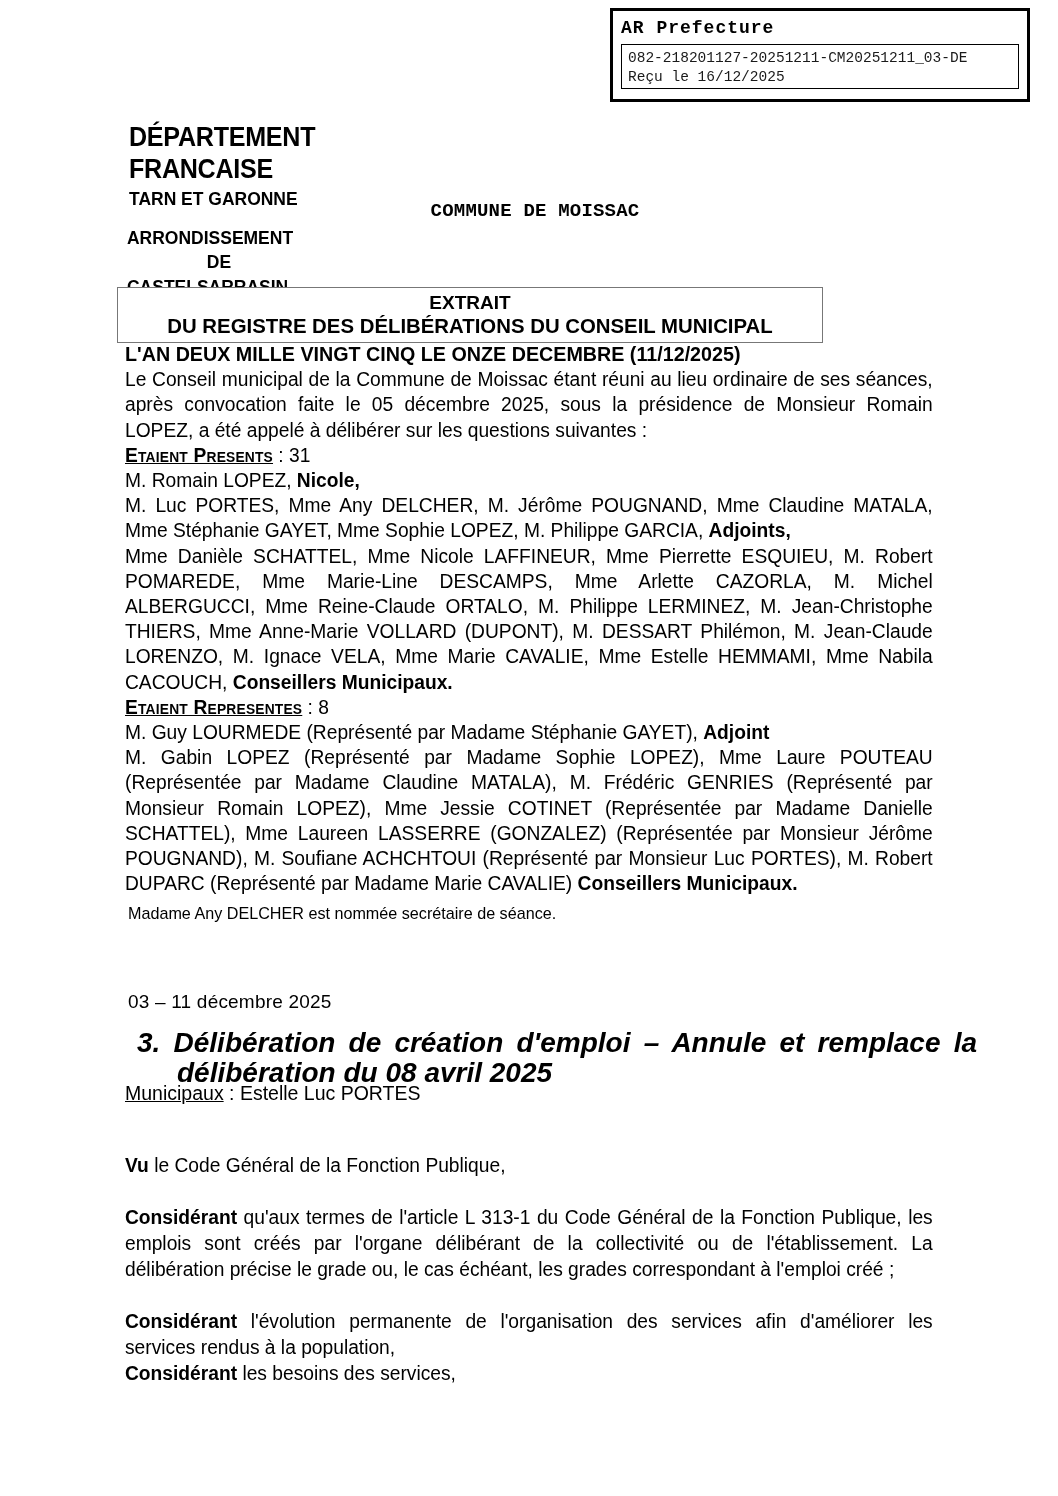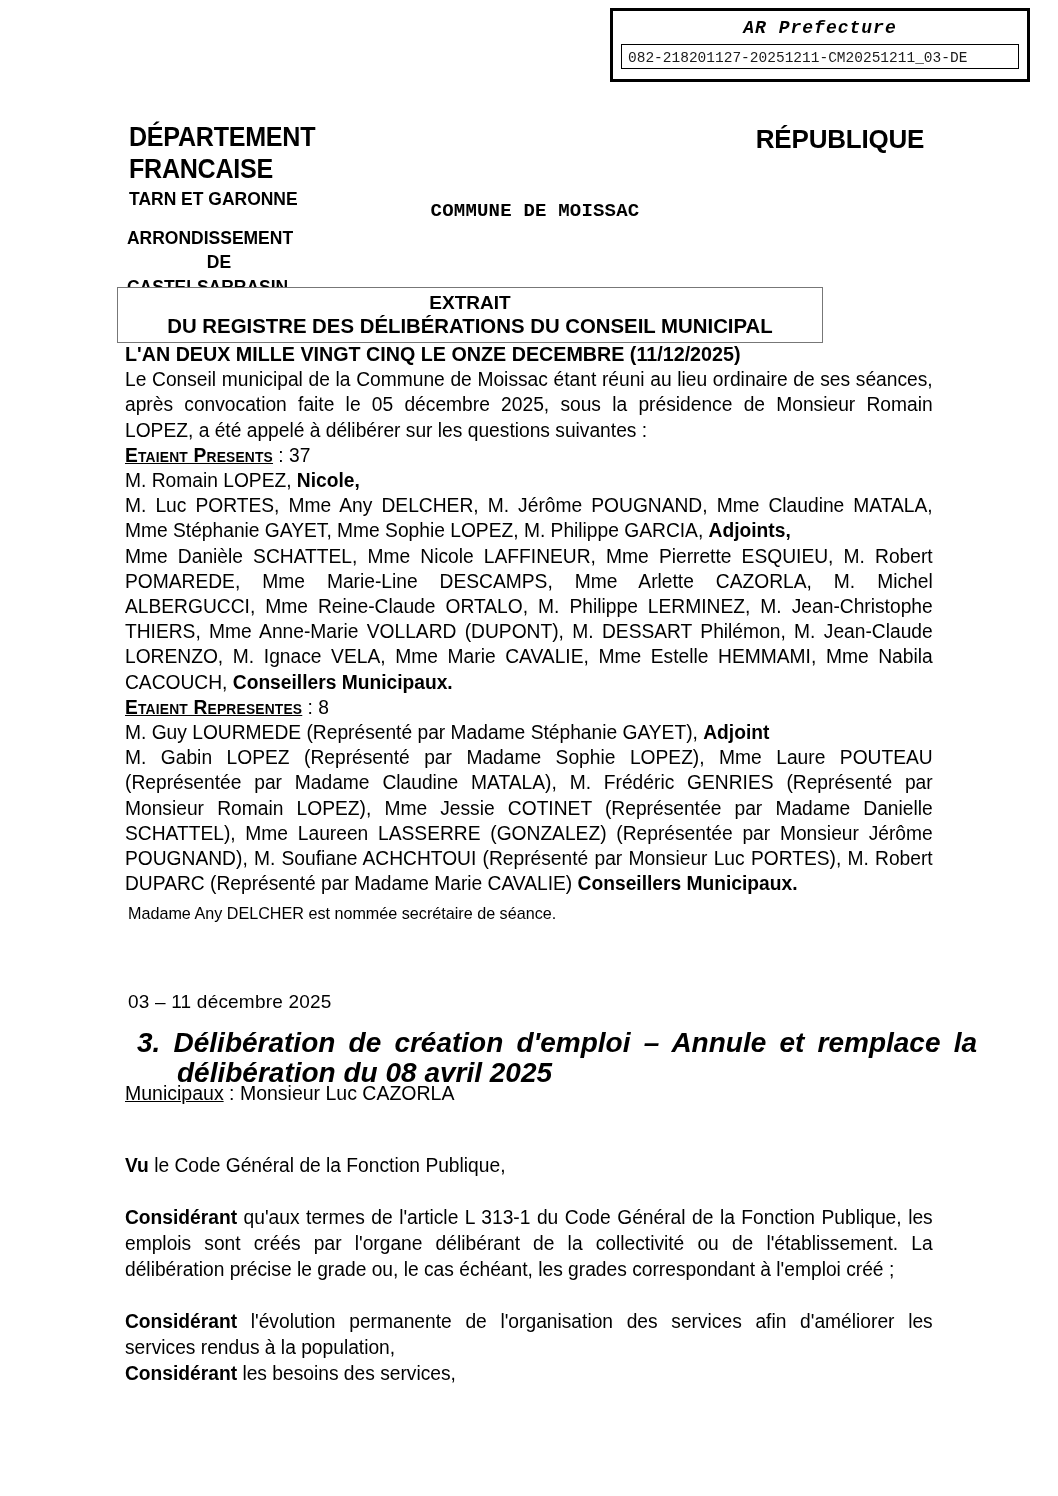--- a/index.html
+++ b/index.html
@@ -27,25 +27,23 @@
     width: 420px;
     border: 3px solid #000000;
     background: #ffffff;
     box-sizing: border-box;
     padding: 6px 8px 10px 8px;
   }
   #ar-stamp .ar-title {
     font-family: "Liberation Mono", "DejaVu Sans Mono", monospace;
     font-weight: bold;
     font-size: 18px;
-    text-align: center;
     letter-spacing: 1px;
     line-height: 1.25;
     padding-bottom: 4px;
-    font-style: italic;
   }
   #ar-stamp .ar-inner {
     border: 1px solid #000000;
     padding: 4px 6px 0 6px;
     box-sizing: border-box;
   }
   #ar-stamp .ar-line {
     font-family: "Liberation Mono", "DejaVu Sans Mono", monospace;
     font-size: 14.5px;
     line-height: 1.35;
@@ -238,63 +236,63 @@
 </style>
 </head>
 <body>
 
 <div id="page">
 
   <div id="ar-stamp">
     <div class="ar-title">AR Prefecture</div>
     <div class="ar-inner">
       <div class="ar-line">082-218201127-20251211-CM20251211_03-DE</div>
+      <div class="ar-line">Reçu le 16/12/2025</div>
     </div>
   </div>
 
   <div class="hdr-dept">
     <div class="big">DÉPARTEMENT</div>
     <div class="big">FRANCAISE</div>
     <div class="sub">TARN ET GARONNE</div>
   </div>
 
-  <div class="hdr-republique">RÉPUBLIQUE</div>
 
   <div class="hdr-commune">COMMUNE DE MOISSAC</div>
 
   <div class="hdr-arrond">
     <div>ARRONDISSEMENT</div>
     <div class="ctr">DE</div>
     <div>CASTELSARRASIN</div>
   </div>
 
   <div id="extrait-box">
     <div class="l1">EXTRAIT</div>
     <div class="l2">DU REGISTRE DES DÉLIBÉRATIONS DU CONSEIL MUNICIPAL</div>
   </div>
 
   <div id="body-text">
     <p class="head-line nojust">L'AN DEUX MILLE VINGT CINQ LE ONZE DECEMBRE (11/12/2025)</p>
     <p class="just">Le Conseil municipal de la Commune de Moissac étant réuni au lieu ordinaire de ses séances, après convocation faite le 05 décembre 2025, sous la présidence de Monsieur Romain LOPEZ, a été appelé à délibérer sur les questions suivantes :</p>
-    <p class="nojust"><span class="smallcaps-ul">Etaient Presents</span><span> : 37</span></p>
+    <p class="nojust"><span class="smallcaps-ul">Etaient Presents</span><span> : 31</span></p>
     <p class="nojust"><span>M. Romain LOPEZ, </span><span class="bold">Nicole,</span></p>
     <p class="just"><span>M. Luc PORTES, Mme Any DELCHER, M. Jérôme POUGNAND, Mme Claudine MATALA, Mme Stéphanie GAYET, Mme Sophie LOPEZ, M. Philippe GARCIA, </span><span class="bold">Adjoints,</span></p>
     <p class="just"><span>Mme Danièle SCHATTEL, Mme Nicole LAFFINEUR, Mme Pierrette ESQUIEU, M. Robert POMAREDE, Mme Marie-Line DESCAMPS, Mme Arlette CAZORLA, M. Michel ALBERGUCCI, Mme Reine-Claude ORTALO, M. Philippe LERMINEZ, M. Jean-Christophe THIERS, Mme Anne-Marie VOLLARD (DUPONT), M. DESSART Philémon, M. Jean-Claude LORENZO, M. Ignace VELA, Mme Marie CAVALIE, Mme Estelle HEMMAMI, Mme Nabila CACOUCH, </span><span class="bold">Conseillers Municipaux.</span></p>
     <p class="nojust"><span class="smallcaps-ul">Etaient Representes</span><span> : 8</span></p>
     <p class="nojust"><span>M. Guy LOURMEDE (Représenté par Madame Stéphanie GAYET), </span><span class="bold">Adjoint</span></p>
     <p class="just"><span>M. Gabin LOPEZ (Représenté par Madame Sophie LOPEZ), Mme Laure POUTEAU (Représentée par Madame Claudine MATALA), M. Frédéric GENRIES (Représenté par Monsieur Romain LOPEZ), Mme Jessie COTINET (Représentée par Madame Danielle SCHATTEL), Mme Laureen LASSERRE (GONZALEZ) (Représentée par Monsieur Jérôme POUGNAND), M. Soufiane ACHCHTOUI (Représenté par Monsieur Luc PORTES), M. Robert DUPARC (Représenté par Madame Marie CAVALIE) </span><span class="bold">Conseillers Municipaux.</span></p>
   </div>
 
   <div id="secretary">Madame Any DELCHER est nommée secrétaire de séance.</div>
 
   <div id="delib-ref">03 – 11 décembre 2025</div>
 
   <div id="delib-title"><span>3.</span> <span>Délibération de création d'emploi – Annule et remplace la délibération du 08 avril 2025</span></div>
 
-  <div id="rapporteur"><span class="ul">Municipaux</span><span> : Monsieur Luc CAZORLA</span></div>
+  <div id="rapporteur"><span class="ul">Municipaux</span><span> : Estelle Luc PORTES</span></div>
 
   <div id="lower-text">
     <p><span class="bold">Vu</span><span> le Code Général de la Fonction Publique,</span></p>
     <div class="gap"></div>
     <p><span class="bold">Considérant</span><span> qu'aux termes de l'article L 313-1 du Code Général de la Fonction Publique, les emplois sont créés par l'organe délibérant de la collectivité ou de l'établissement. La délibération précise le grade ou, le cas échéant, les grades correspondant à l'emploi créé ;</span></p>
     <div class="gap"></div>
     <p><span class="bold">Considérant</span><span> l'évolution permanente de l'organisation des services afin d'améliorer les services rendus à la population,</span></p>
     <p><span class="bold">Considérant</span><span> les besoins des services,</span></p>
   </div>
 

